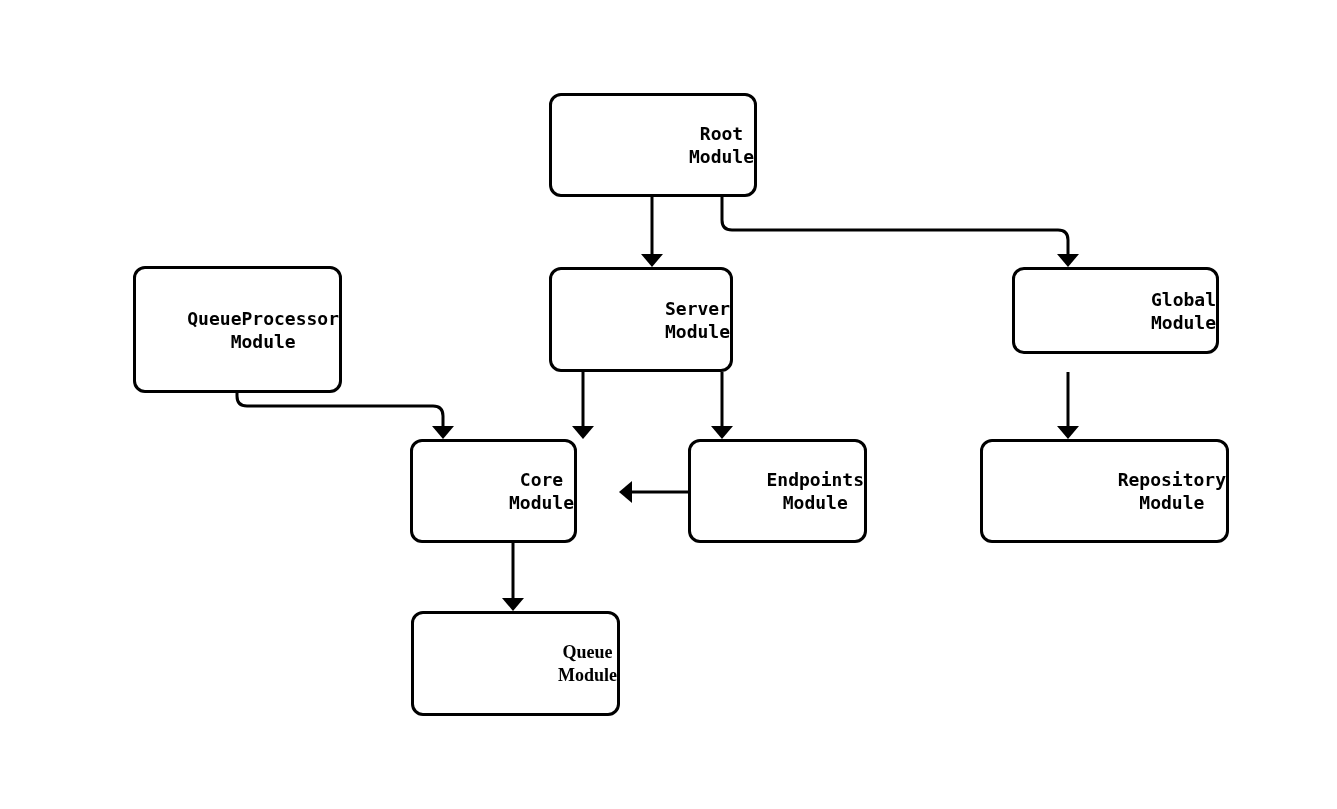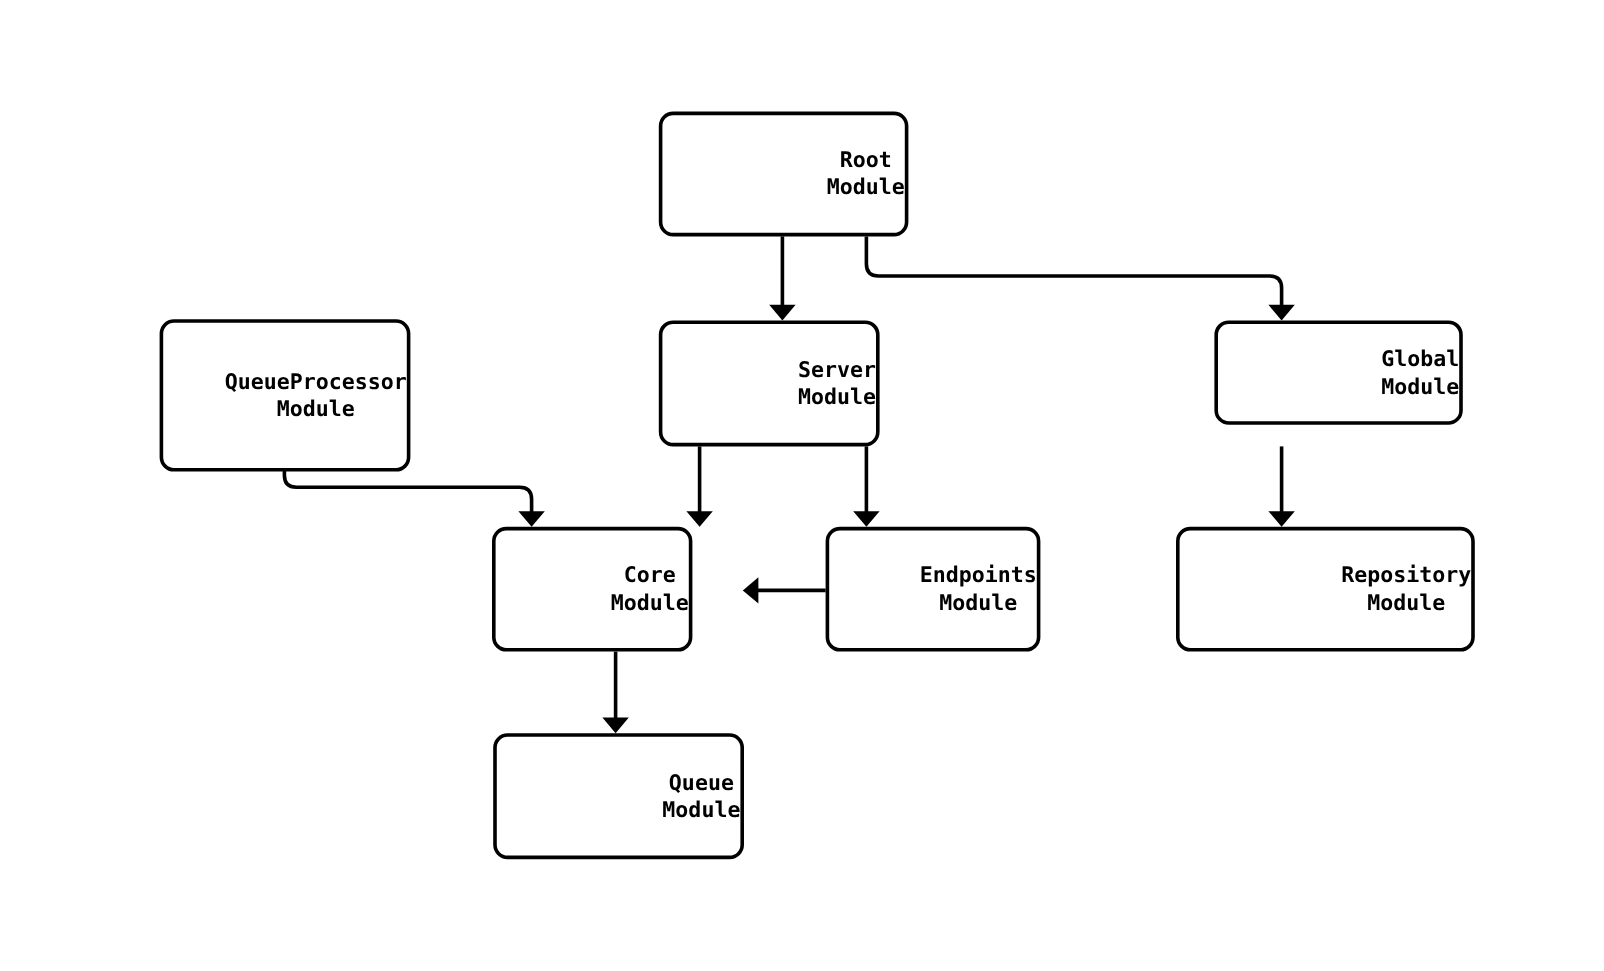--- a/index.html
+++ b/index.html
@@ -126,18 +126,18 @@
   <div class="node" style="left:688px; top:439px; width:179px; height:104px;">
     <div class="node-label">Endpoints
 Module</div>
   </div>
 
   <div class="node" style="left:964px; top:439px; width:249px; height:104px;margin-left:16px;">
     <div class="node-label">Repository
 Module</div>
   </div>
 
-  <div class="node" style="left:411px; top:611px; width:209px; height:105px;">
+  <div class="node" style="left:411px; top:611px; width:209px; height:105px;font-family:Liberation Serif, serif;">
     <div class="node-label">Queue
 Module</div>
   </div>
 
 </div>
 
 </body></html>

